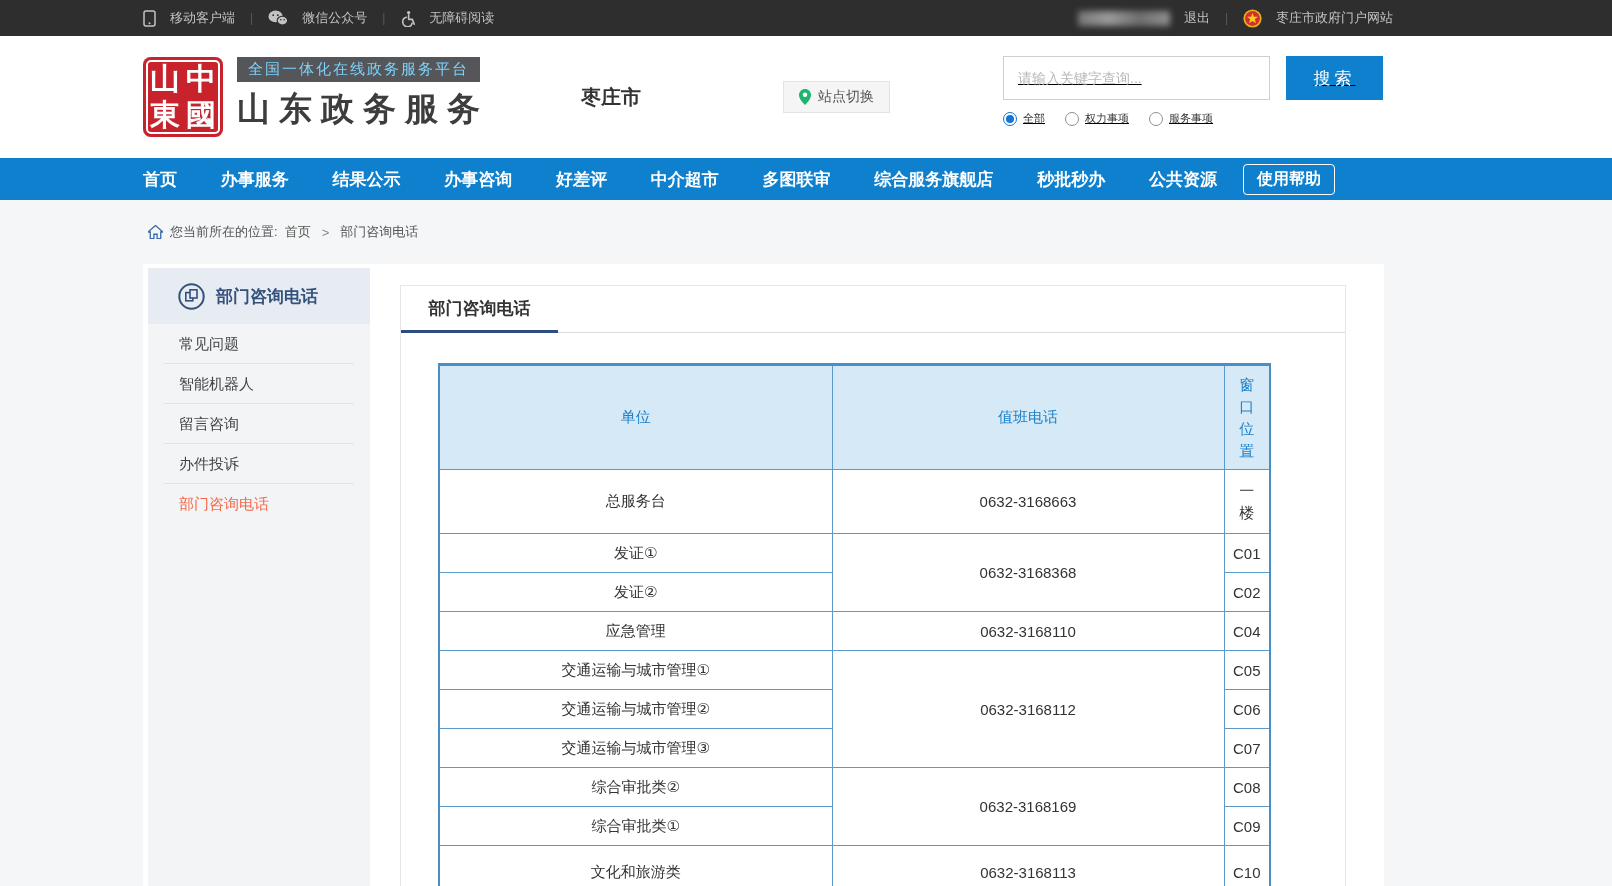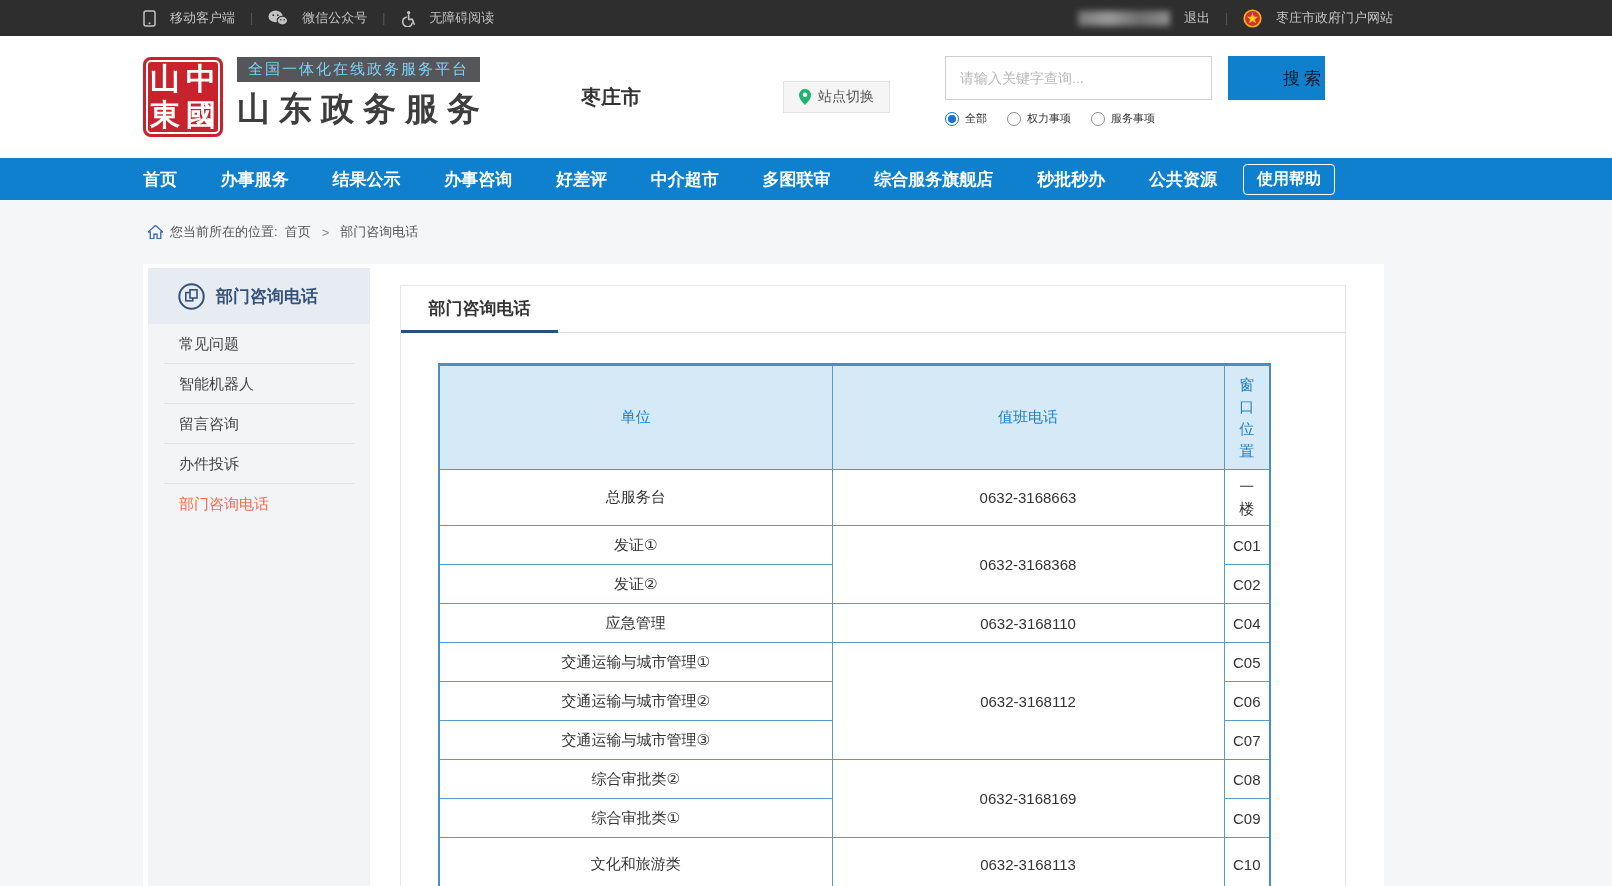--- a/index.html
+++ b/index.html
@@ -18,25 +18,25 @@
 
   
   .header { height:122px; background:#fff; position:relative; }
   .header-inner { width:1250px; margin-left:143px; height:100%; position:relative; display:flex; align-items:center; }
   .logo { display:flex; align-items:flex-start; gap:14px; }
   .seal { width:80px; height:80px; background:#c8232c; border-radius:8px; display:grid; grid-template-columns:1fr 1fr; place-items:center; color:#fff; font-size:30px; font-weight:bold; line-height:1; padding:4px; box-shadow:inset 0 0 0 3px #c8232c, inset 0 0 0 5px #fff; }
   .badge { display:inline-block; background:#55565a; color:#7dd3fc; font-size:15px; letter-spacing:2px; padding:3px 11px; }
   .site-title { font-size:33px; font-weight:bold; color:#3d3d3d; letter-spacing:9px; margin-top:5px; white-space:nowrap; }
   .city { font-size:20px; font-weight:bold; color:#333; margin-left:92px; }
   .site-switch { margin-left:142px; background:#f5f5f5; border:1px solid #e3e3e3; color:#555; font-size:14px; padding:6px 15px; display:inline-flex; align-items:center; gap:7px; cursor:pointer; }
-  .search-wrap { position:absolute; left:802px; top:20px; width:410px; }
+  .search-wrap { position:absolute; left:860px; top:20px; width:410px;text-decoration:underline; }
   .search-row { display:flex; align-items:center; }
   .search-input { width:267px; height:44px; border:1px solid #cfcfcf; padding:0 14px; font-size:14px; color:#333; outline:none; background:#fff; }
   .search-input::placeholder { color:#b8b8b8; }
-  .search-btn { width:97px; height:44px; margin-left:16px; background:#0e80cd; border:none; color:#0f172a; font-size:17px; letter-spacing:4px; cursor:pointer; font-family:inherit;text-align:right; }
+  .search-btn { width:97px; height:44px; margin-left:16px; background:#0e80cd; border:none; color:#ffffff; font-size:17px; letter-spacing:4px; cursor:pointer; font-family:inherit; }
   .scopes { display:flex; align-items:center; gap:20px; margin-top:11px; font-size:11px; color:#333; }
   .scope { display:inline-flex; align-items:center; cursor:pointer; }
   .radio { width:14px; height:14px; border:1px solid #8f8f8f; border-radius:50%; display:inline-block; position:relative; margin-right:6px; background:#fff; }
   .radio.checked { border-color:#1673d2; }
   .radio.checked::after { content:''; position:absolute; left:2px; top:2px; right:2px; bottom:2px; background:#1673d2; border-radius:50%; }
 
   
   .nav { height:42px; background:#0e80cd; }
   .nav-inner { width:1192px; margin-left:143px; height:100%; display:flex; align-items:center; justify-content:space-between; }
   .nav-item { color:#fff; font-size:17px; font-weight:bold; white-space:nowrap; }
@@ -61,21 +61,21 @@
   .tab { min-width:157px; display:flex; align-items:center; justify-content:center; font-size:17px; font-weight:bold; color:#333; border-bottom:3px solid #2c4d7d; margin-bottom:-1px; }
 
   .table-wrap { padding:30px 0 0 37px; }
   table { border-collapse:collapse; border:2px solid #4a8fc4; border-top:3px solid #4a8fc4; }
   th, td { border:1px solid #5b9ac8; text-align:center; vertical-align:middle; }
   thead th { background:#d6e9f6; color:#1b80c9; font-weight:normal; font-size:15px; height:105px; }
   th.c1 { width:393px; } th.c2 { width:392px; } th.c3 { width:46px; }
   .vert div { line-height:22px; font-size:15px; }
   tbody td { font-size:15px; color:#333; background:#fff; }
   tbody tr { height:39px; }
-  tbody tr.row-tall { height:56px; }
+  tbody tr.row-tall { height:64px; }
   tbody tr:last-child { height:55px; }
 </style>
 </head>
 <body>
 
 <div class="topbar">
   <div class="topbar-inner">
     <div class="topbar-left" id="topbar-left">
         <a class="topbar-link">
           <span class="icon">

